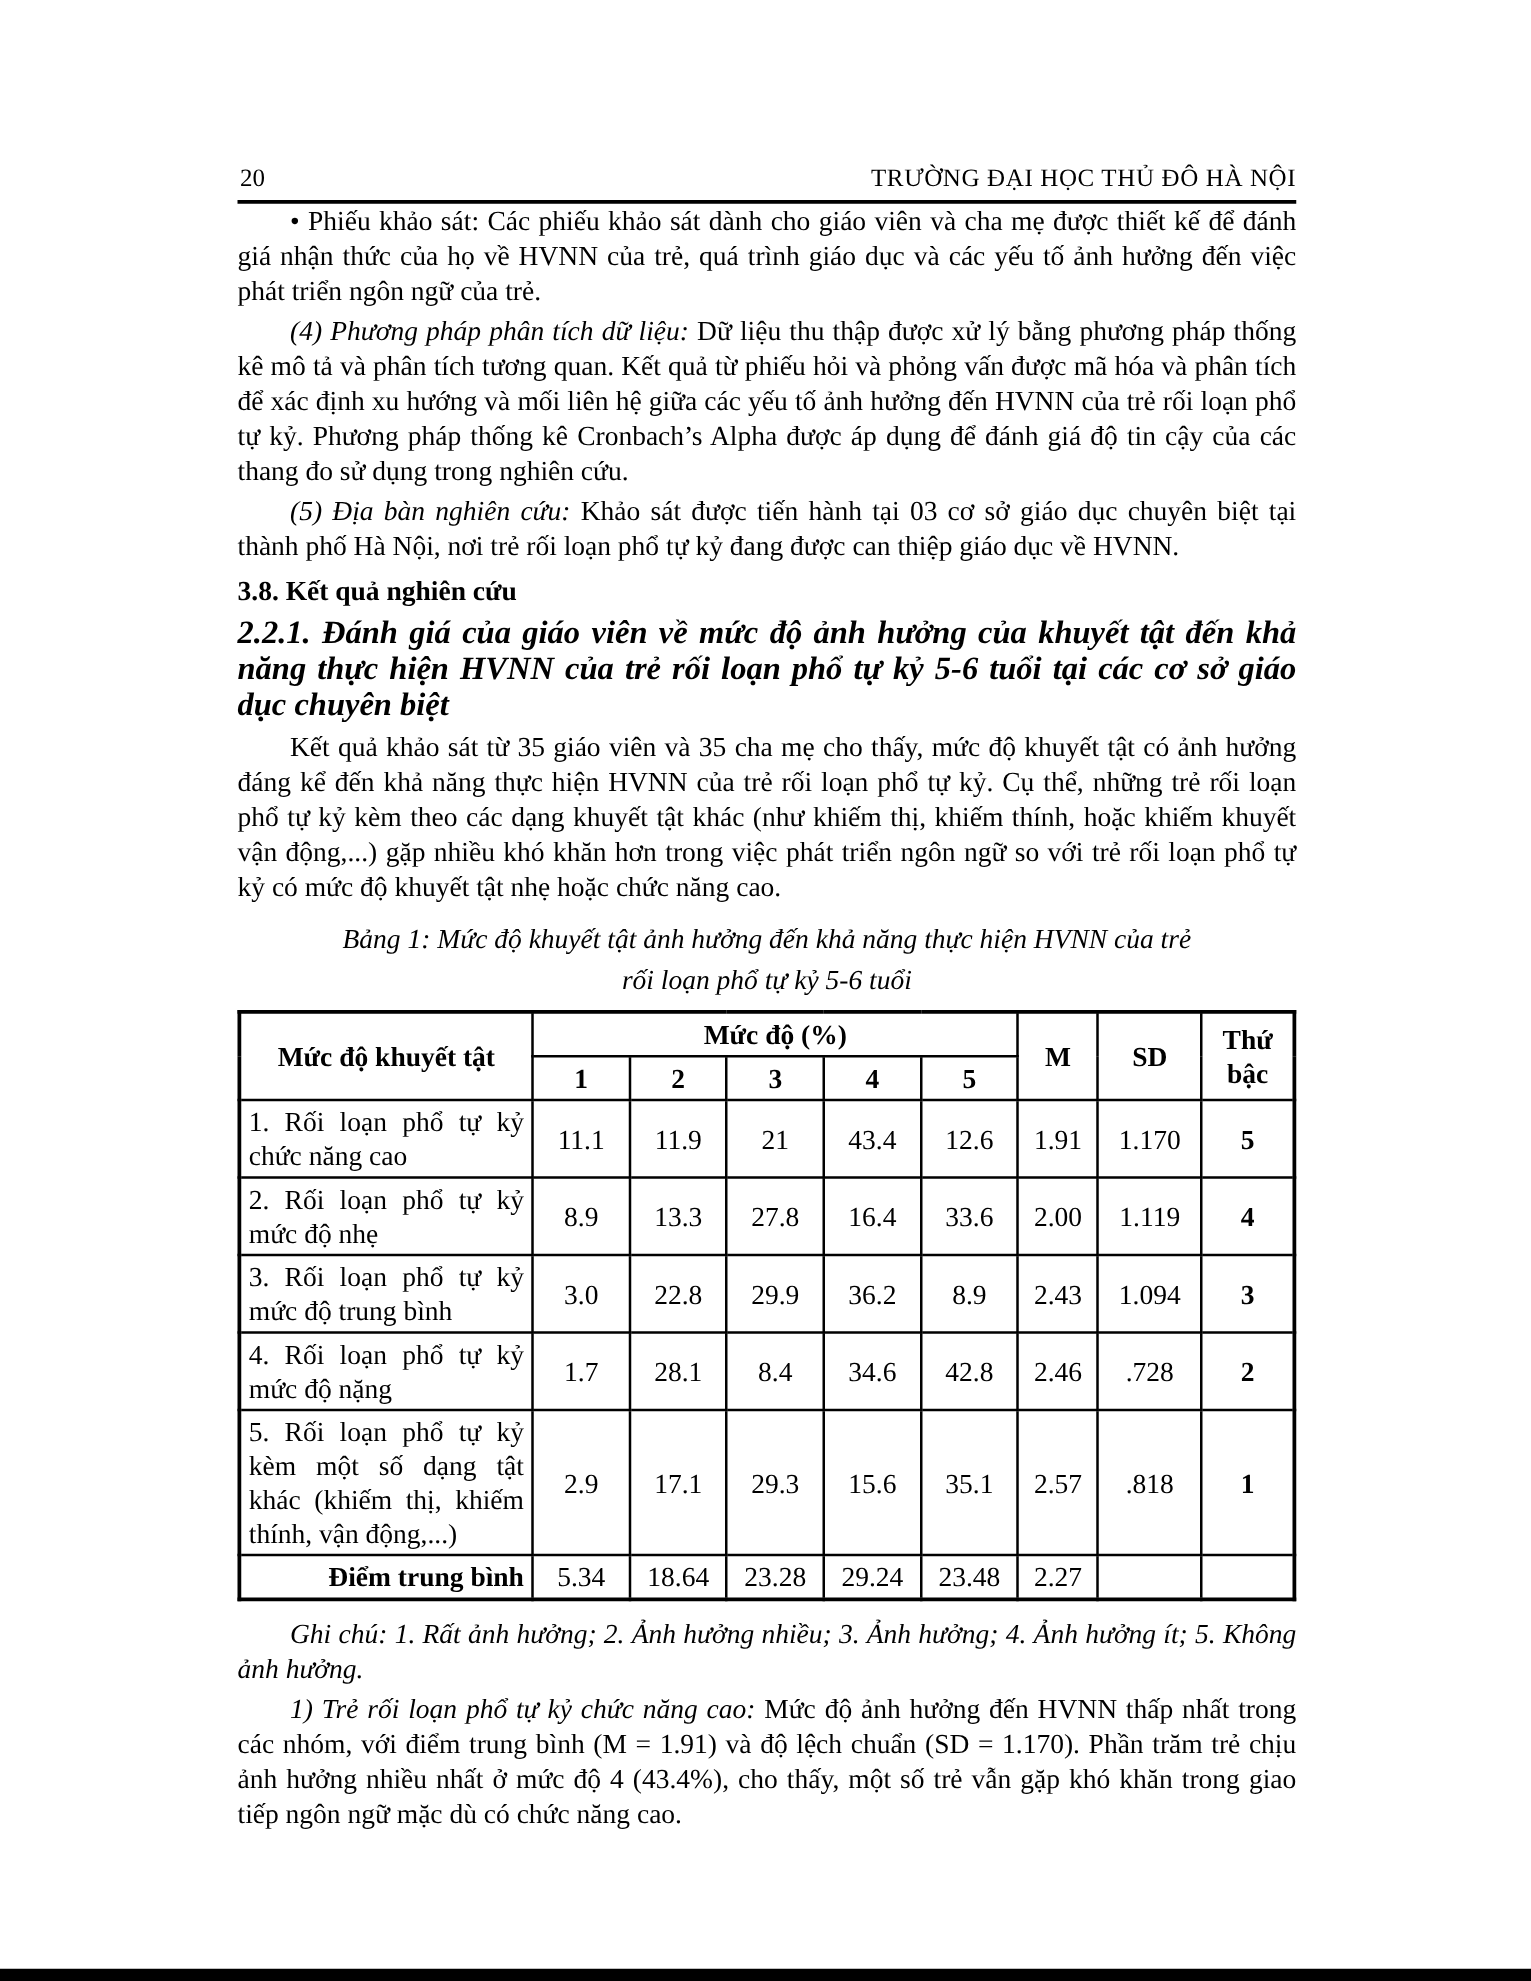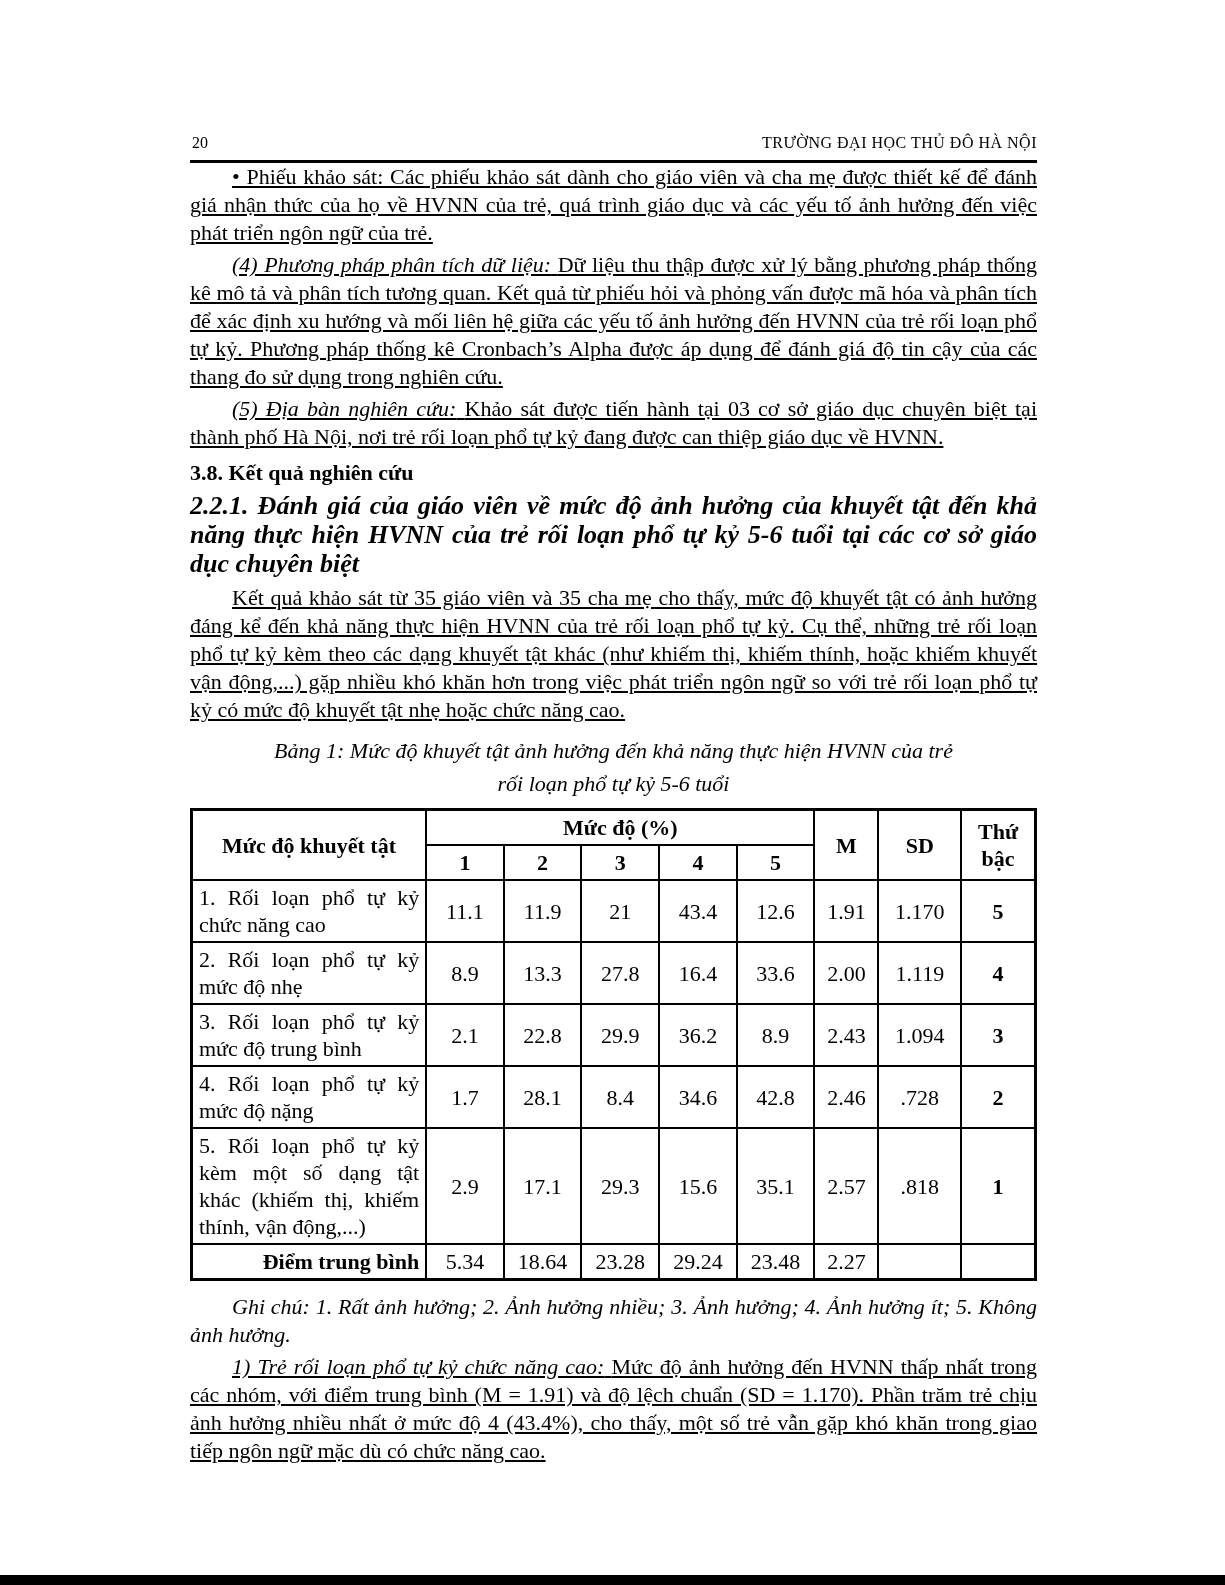--- a/index.html
+++ b/index.html
@@ -20,31 +20,30 @@
     line-height: 28px;
   }
   
   .running-head {
     margin-top: 130px;
     display: flex;
     justify-content: space-between;
     align-items: flex-end;
     border-bottom: 3px solid #000;
     padding-bottom: 4px;
-    font-size: 16px;
+    font-size: 20px;
     line-height: 26px;
   }
   .running-head .page-no { padding-left: 2px; }
   .running-head .journal { letter-spacing: 0.5px; }
 
   p.para {
     margin: 0 0 4px 0;
     text-align: justify;
     text-indent: 42px;
-    text-decoration: underline;
   }
   .first-para { margin-top: 22px; }
   .it { font-style: italic; }
   h2.section {
     font-size: 22px; line-height: 28px;
     font-weight: bold;
     margin: 8px 0 4px 0;
   }
   h3.subsection {
     font-size: 26px; line-height: 29px;
@@ -167,21 +166,21 @@
         <td class="num">13.3</td>
         <td class="num">27.8</td>
         <td class="num">16.4</td>
         <td class="num">33.6</td>
         <td class="num">2.00</td>
         <td class="num">1.119</td>
         <td class="rank">4</td>
       </tr>
       <tr>
         <td class="row-label">3. Rối loạn phổ tự kỷ mức độ trung bình</td>
-        <td class="num">2.1</td>
+        <td class="num">3.0</td>
         <td class="num">22.8</td>
         <td class="num">29.9</td>
         <td class="num">36.2</td>
         <td class="num">8.9</td>
         <td class="num">2.43</td>
         <td class="num">1.094</td>
         <td class="rank">3</td>
       </tr>
       <tr>
         <td class="row-label">4. Rối loạn phổ tự kỷ mức độ nặng</td>

